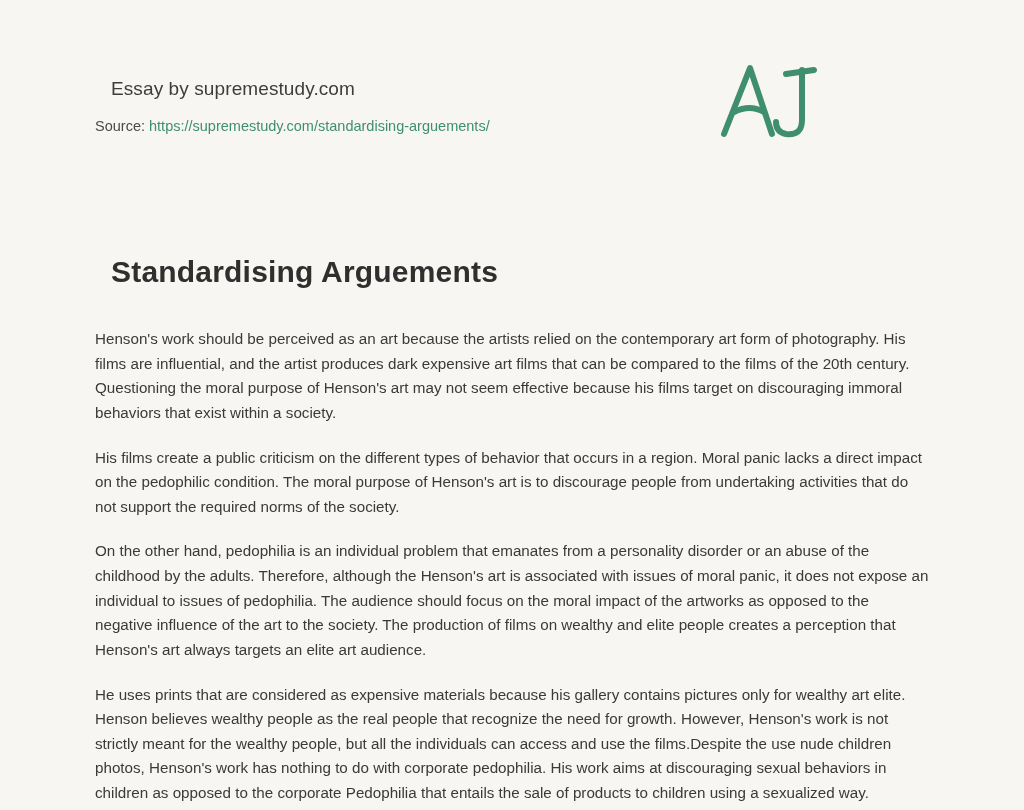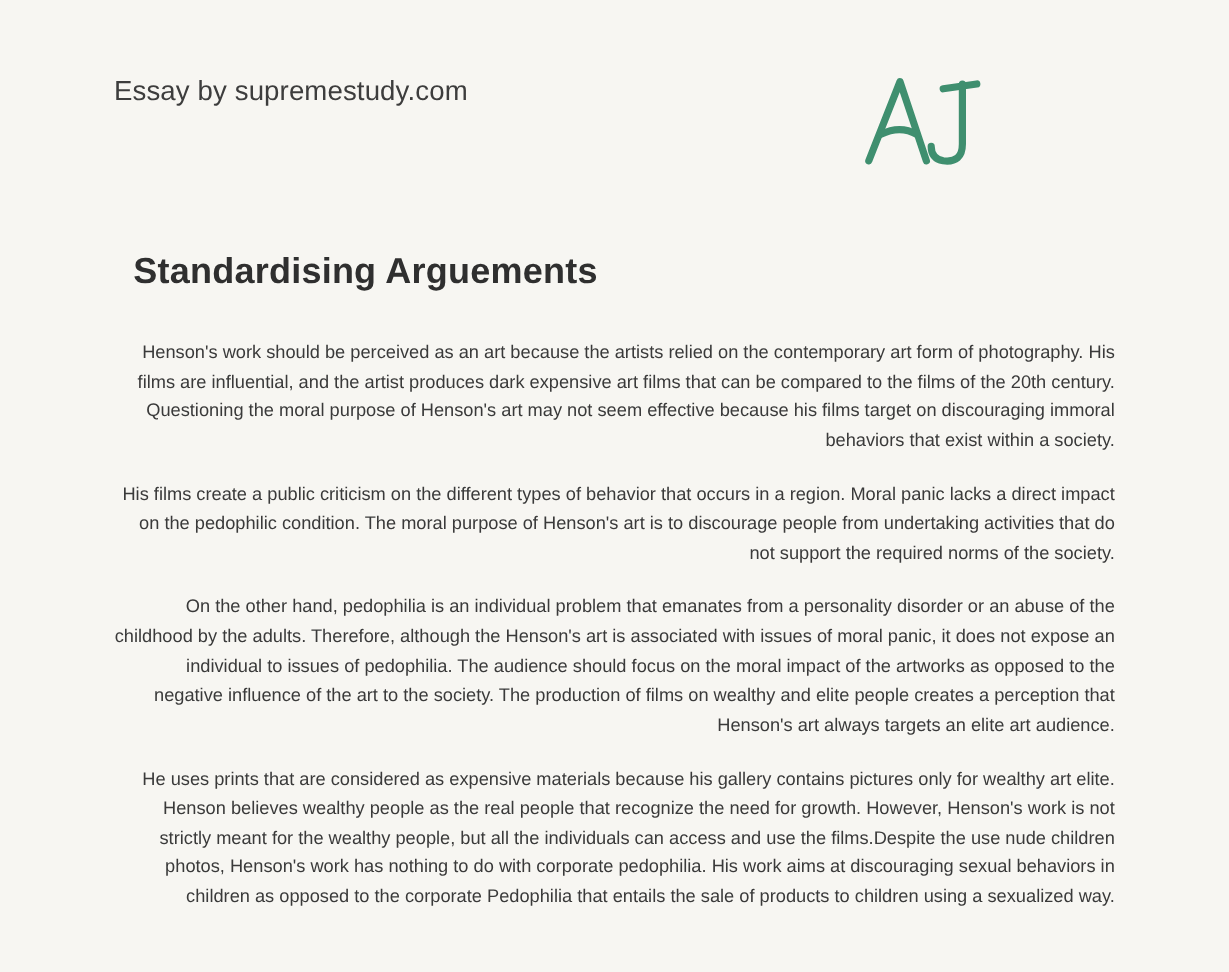--- a/index.html
+++ b/index.html
@@ -19,25 +19,25 @@
     width: 1024px;
     height: 810px;
     box-sizing: border-box;
     padding: 0 95px;
   }
   .header {
     padding-top: 62px;
     position: relative;
   }
   .essay-by {
-    font-size: 23px;
+    font-size: 19px;
     color: #3d3d3d;
     letter-spacing: 0.1px;
     font-weight: 400;
-    margin: 0;
+    margin: 16px;
   }
   .source-line {
     margin-top: 18px;
     font-size: 14.5px;
     color: #4a4a4a;
   }
   .source-label {
     color: #4a4a4a;
   }
   .source-url {
@@ -63,30 +63,34 @@
     letter-spacing: 0.2px;
   }
   .body-text {
     padding-top: 22px;
   }
   .body-text p {
     margin: 0 0 20px 0;
     font-size: 15.2px;
     line-height: 1.62;
     color: #3a3a3a;
-    text-align: right;
+    text-align: left;
   }
 </style>
 </head>
 <body>
 
 <div class="page">
 
   <div class="header">
     <div class="essay-by">Essay by supremestudy.com</div>
+    <div class="source-line">
+      <span class="source-label">Source:</span>
+      <a class="source-url" href="#">https://supremestudy.com/standardising-arguements/</a>
+    </div>
 
     <div class="logo">
       <svg viewBox="0 0 120 100" width="120" height="100" aria-hidden="true">
         <g fill="none" stroke="#3f8f6f" stroke-width="6" stroke-linecap="round" stroke-linejoin="round">
           <path d="M10 82 L36 16 L58 82"></path>
           <path d="M20 60 Q36 52 50 60"></path>
           <path d="M72 22 L100 18"></path>
           <path d="M88 18 L88 68 Q88 84 72 82 Q62 80 62 70"></path>
         </g>
       </svg>

